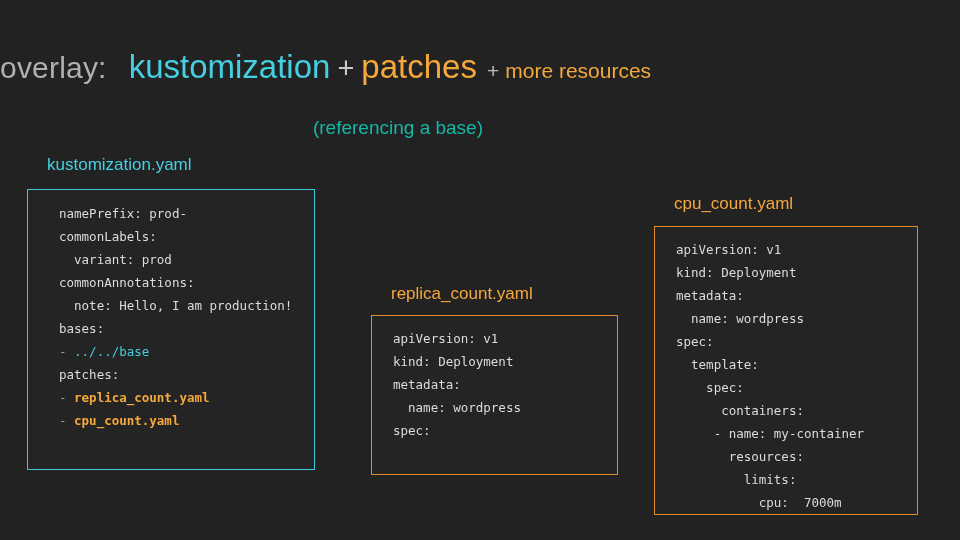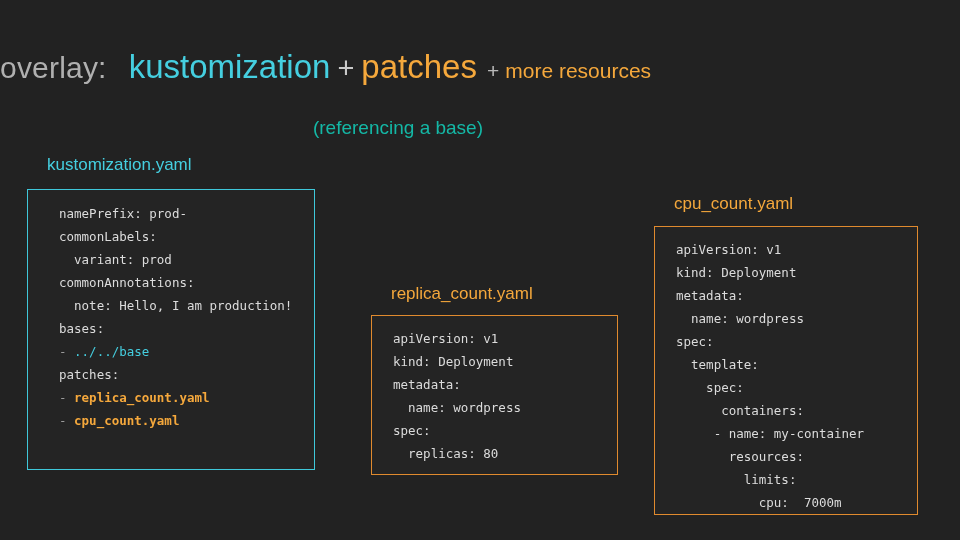--- a/index.html
+++ b/index.html
@@ -145,21 +145,21 @@
 
   <div class="card accent-cyan" id="card-kustomization">
     <div class="card-label">kustomization.yaml</div>
     <div class="card-box"></div>
     <div class="code"><div><span>namePrefix: prod-</span></div><div><span>commonLabels:</span></div><div><span>  variant: prod</span></div><div><span>commonAnnotations:</span></div><div><span>  note: Hello, I am production!</span></div><div><span>bases:</span></div><div><span class="tok-dash">- </span><span class="tok-cyan">../../base</span></div><div><span>patches:</span></div><div><span class="tok-dash">- </span><span class="tok-amber">replica_count.yaml</span></div><div><span class="tok-dash">- </span><span class="tok-amber">cpu_count.yaml</span></div></div>
   </div>
 
   <div class="card accent-amber" id="card-replica">
     <div class="card-label">replica_count.yaml</div>
     <div class="card-box"></div>
-    <div class="code"><div><span>apiVersion: v1</span></div><div><span>kind: Deployment</span></div><div><span>metadata:</span></div><div><span>  name: wordpress</span></div><div><span>spec:</span></div><div><span>  replicas: 80</span></div></div>
+    <div class="code"><div><span>apiVersion: v1</span></div><div><span>kind: Deployment</span></div><div><span>metadata:</span></div><div><span>  name: wordpress</span></div><div><span>spec:</span></div></div>
   </div>
 
   <div class="card accent-amber" id="card-cpu">
     <div class="card-label">cpu_count.yaml</div>
     <div class="card-box"></div>
     <div class="code"><div><span>apiVersion: v1</span></div><div><span>kind: Deployment</span></div><div><span>metadata:</span></div><div><span>  name: wordpress</span></div><div><span>spec:</span></div><div><span>  template:</span></div><div><span>    spec:</span></div><div><span>      containers:</span></div><div><span>     - name: my-container</span></div><div><span>       resources:</span></div><div><span>         limits:</span></div><div><span>           cpu:  7000m</span></div></div>
   </div>
 
 </div>
 

